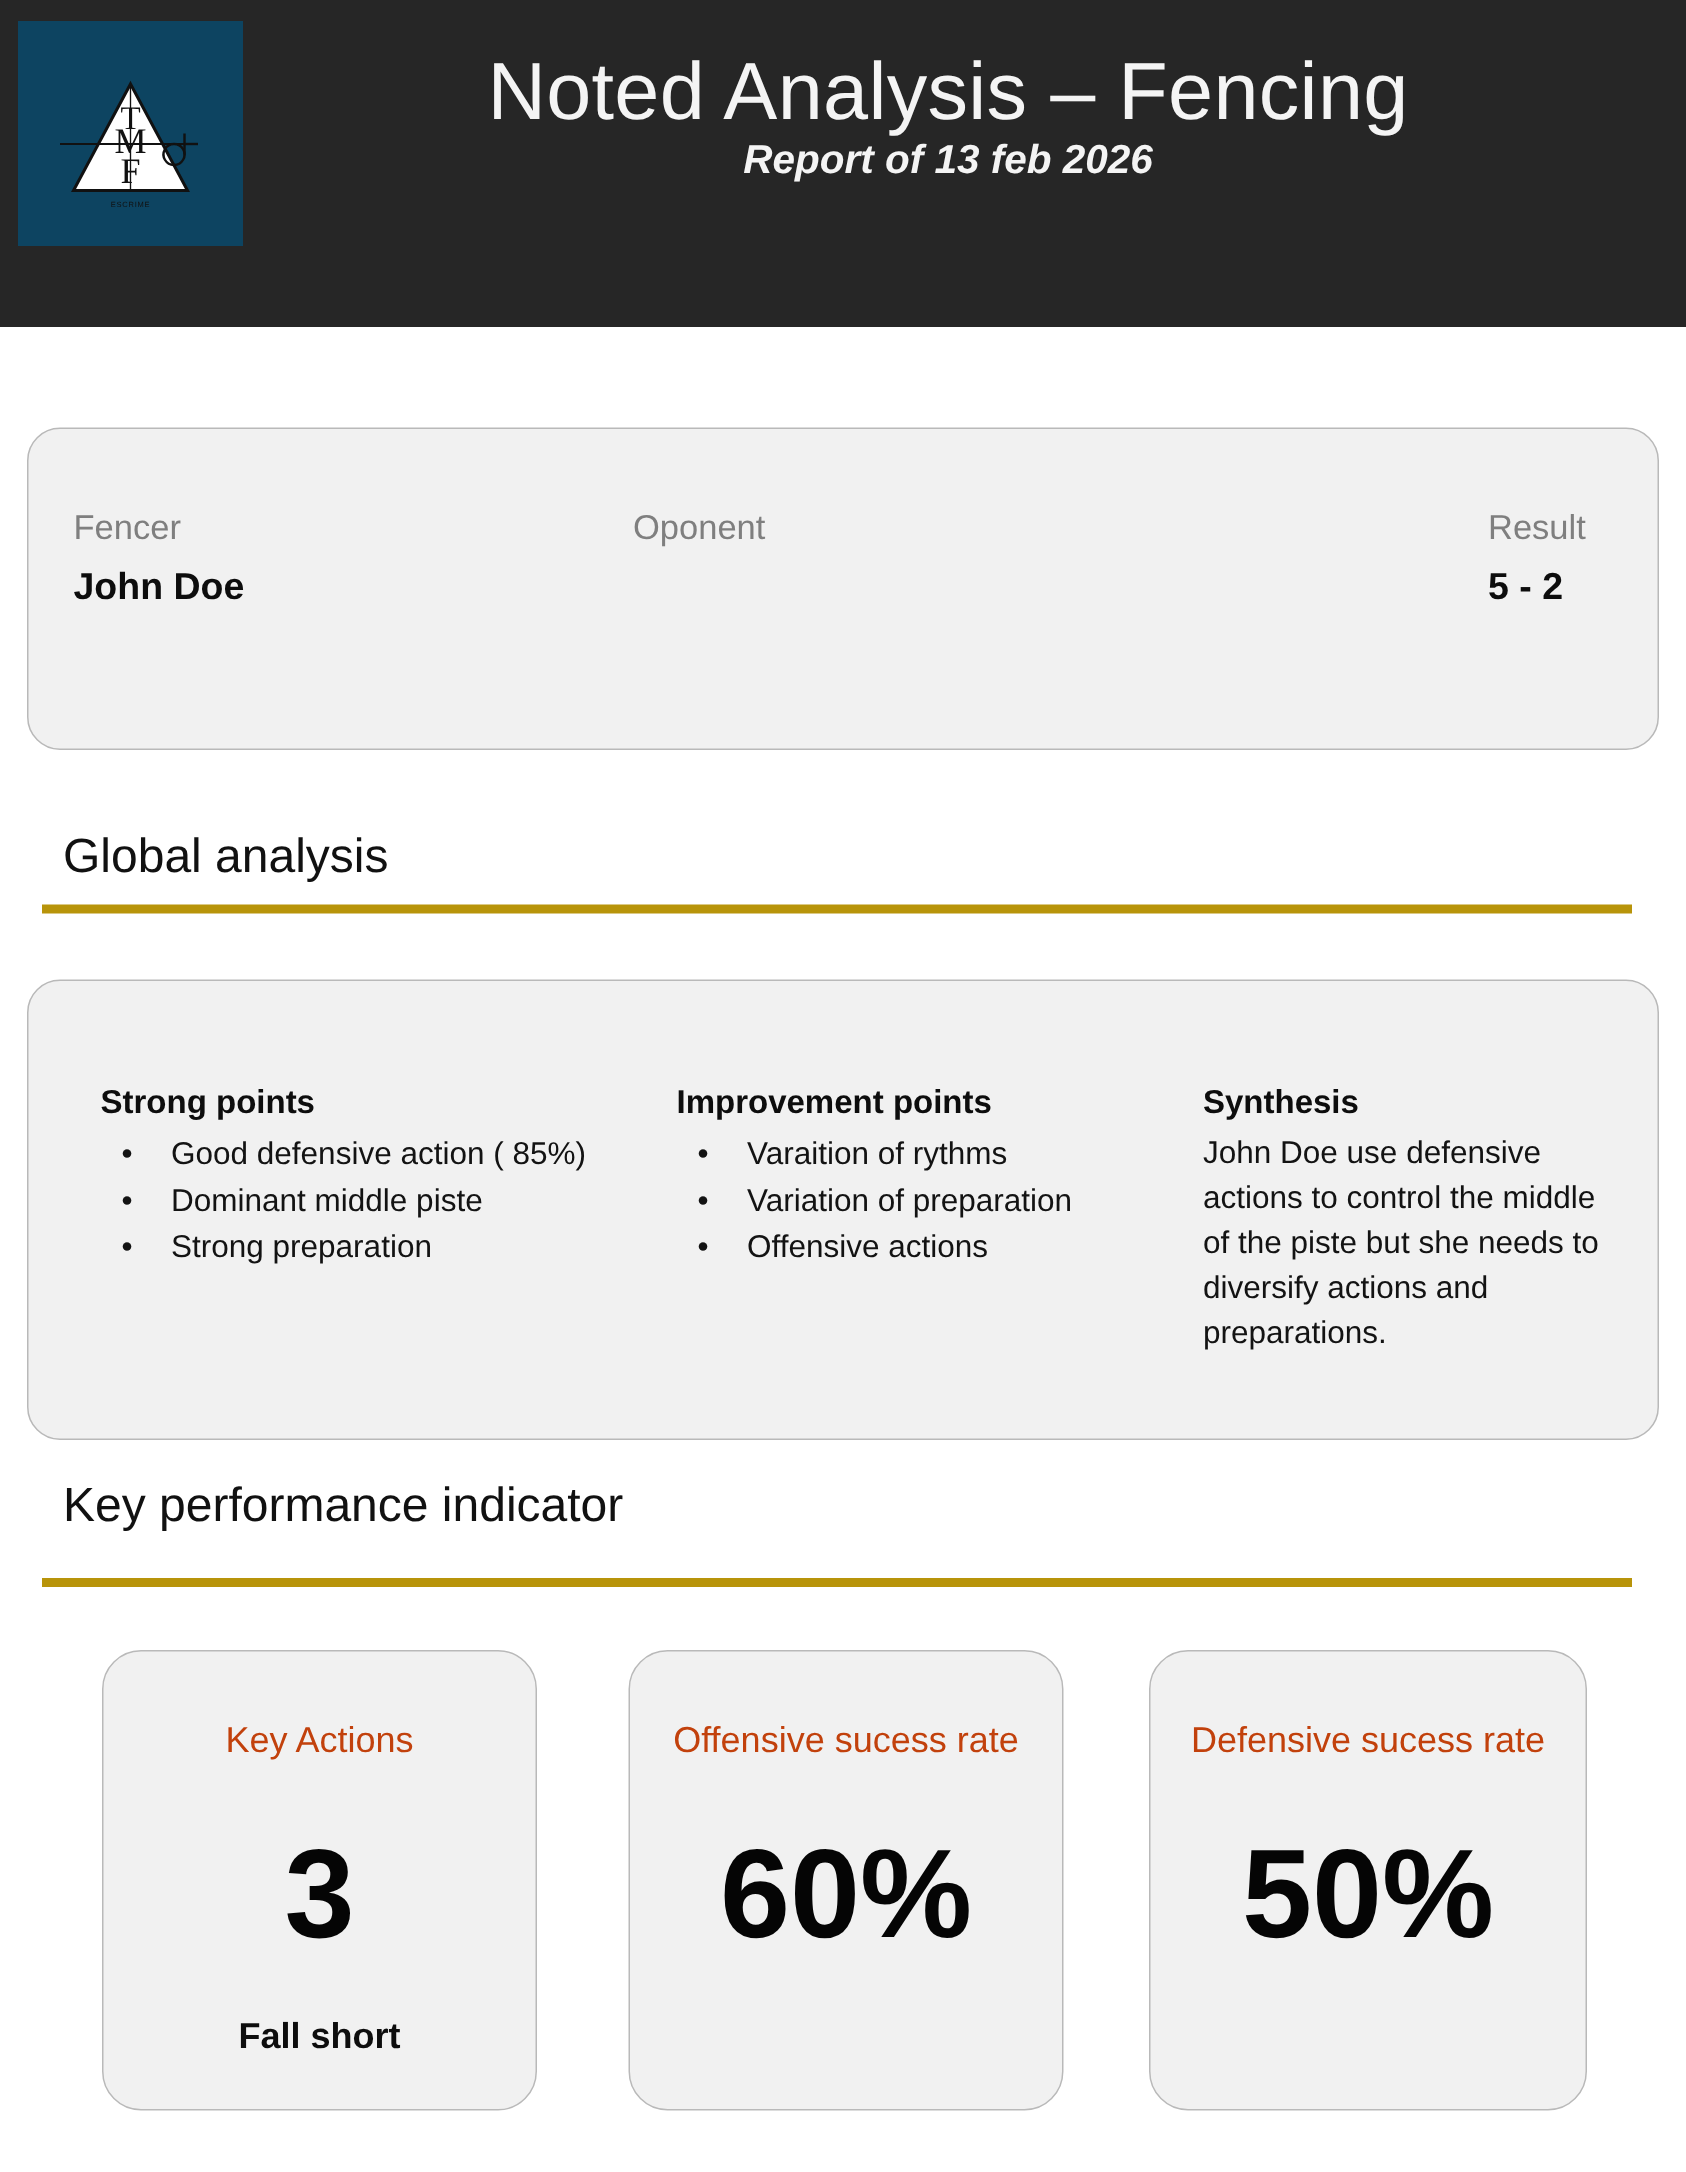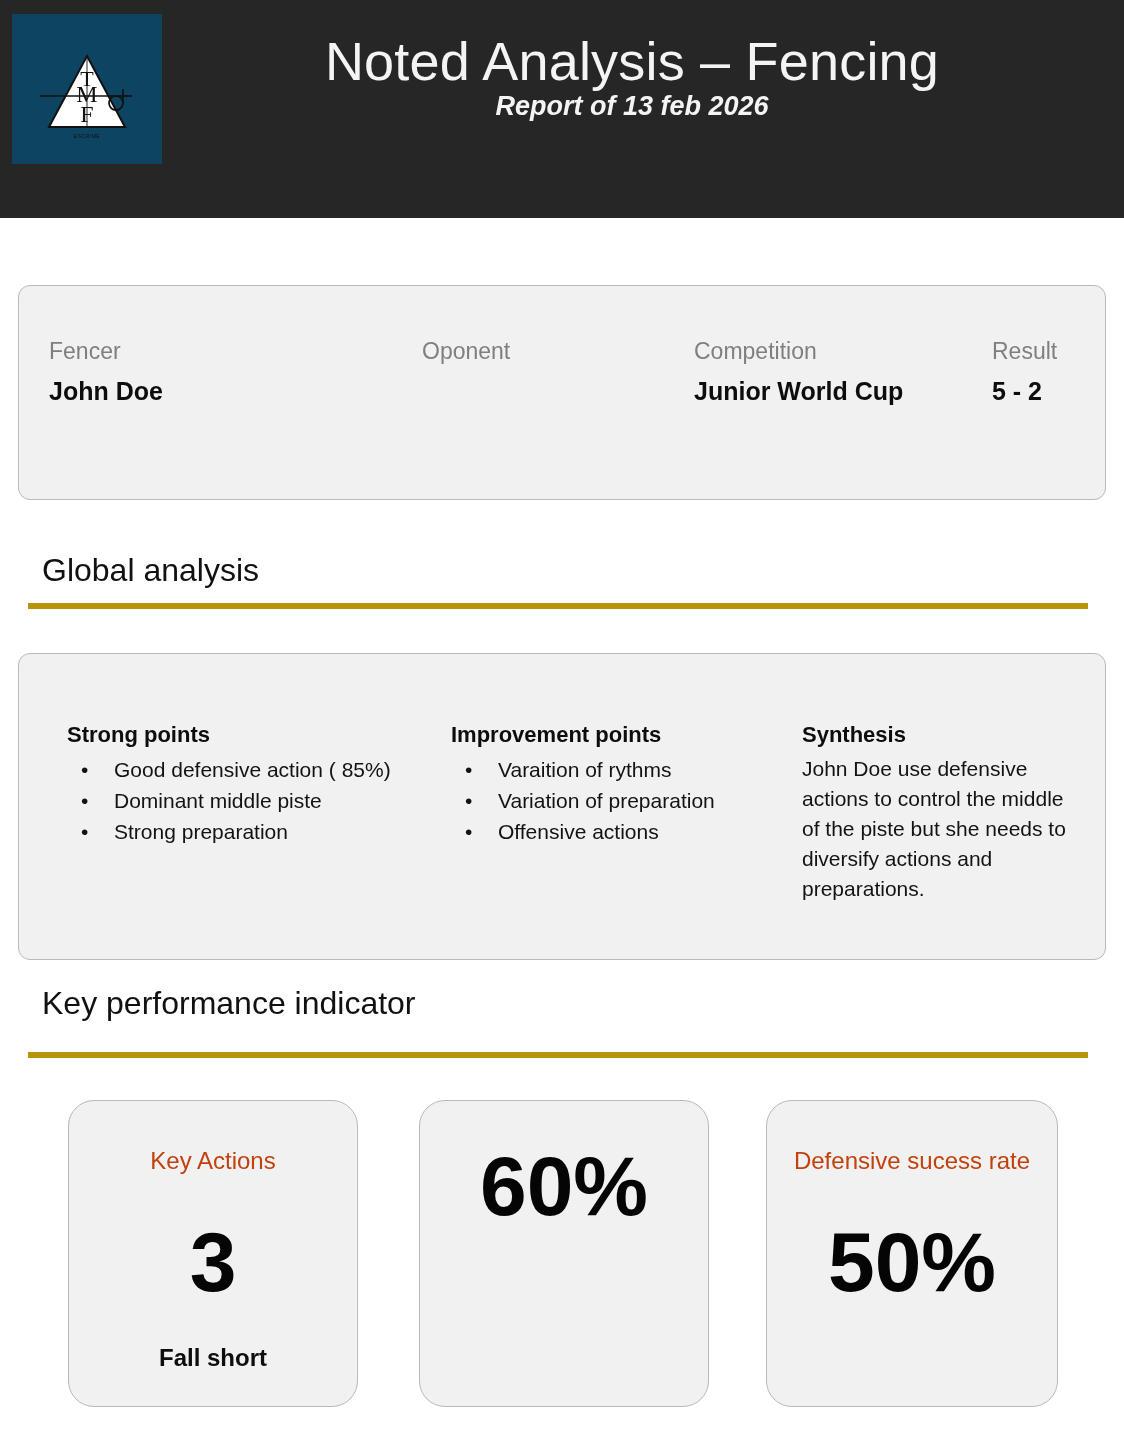--- a/index.html
+++ b/index.html
@@ -59,21 +59,21 @@
     font-style: italic;
     font-weight: 700;
     margin-top: 2px;
     white-space: nowrap;
   }
 
   
   .card {
     background: #f1f1f1;
     border: 1px solid #b9b9b9;
-    border-radius: 12px;
+    border-radius: 22px;
     box-sizing: border-box;
   }
 
   
   .match-card {
     position: absolute;
     left: 18px;
     top: 285px;
     width: 1088px;
     height: 215px;
@@ -279,24 +279,20 @@
     <div class="match-col c-fencer">
       <div class="match-label">Fencer</div>
       <div class="match-value">John Doe</div>
     </div>
 
     <div class="match-col c-oponent">
       <div class="match-label">Oponent</div>
       <div class="match-value"></div>
     </div>
 
-    <div class="match-col c-competition">
-      <div class="match-label">Competition</div>
-      <div class="match-value">Junior World Cup</div>
-    </div>
 
     <div class="match-col c-result">
       <div class="match-label">Result</div>
       <div class="match-value">5 - 2</div>
     </div>
 
   </div>
 </div>
 
 <div class="section-heading" id="heading-global">Global analysis</div>
@@ -354,20 +350,21 @@
 
 <div class="kpi-row">
 
   <div class="card kpi-card k1">
     <div class="kpi-label">Key Actions</div>
     <div class="kpi-value">3</div>
     <div class="kpi-footer">Fall short</div>
   </div>
 
   <div class="card kpi-card k2">
+    <div class="kpi-label">Offensive sucess rate</div>
     <div class="kpi-value">60%</div>
     <div class="kpi-footer"></div>
   </div>
 
   <div class="card kpi-card k3">
     <div class="kpi-label">Defensive sucess rate</div>
     <div class="kpi-value">50%</div>
     <div class="kpi-footer"></div>
   </div>
 

